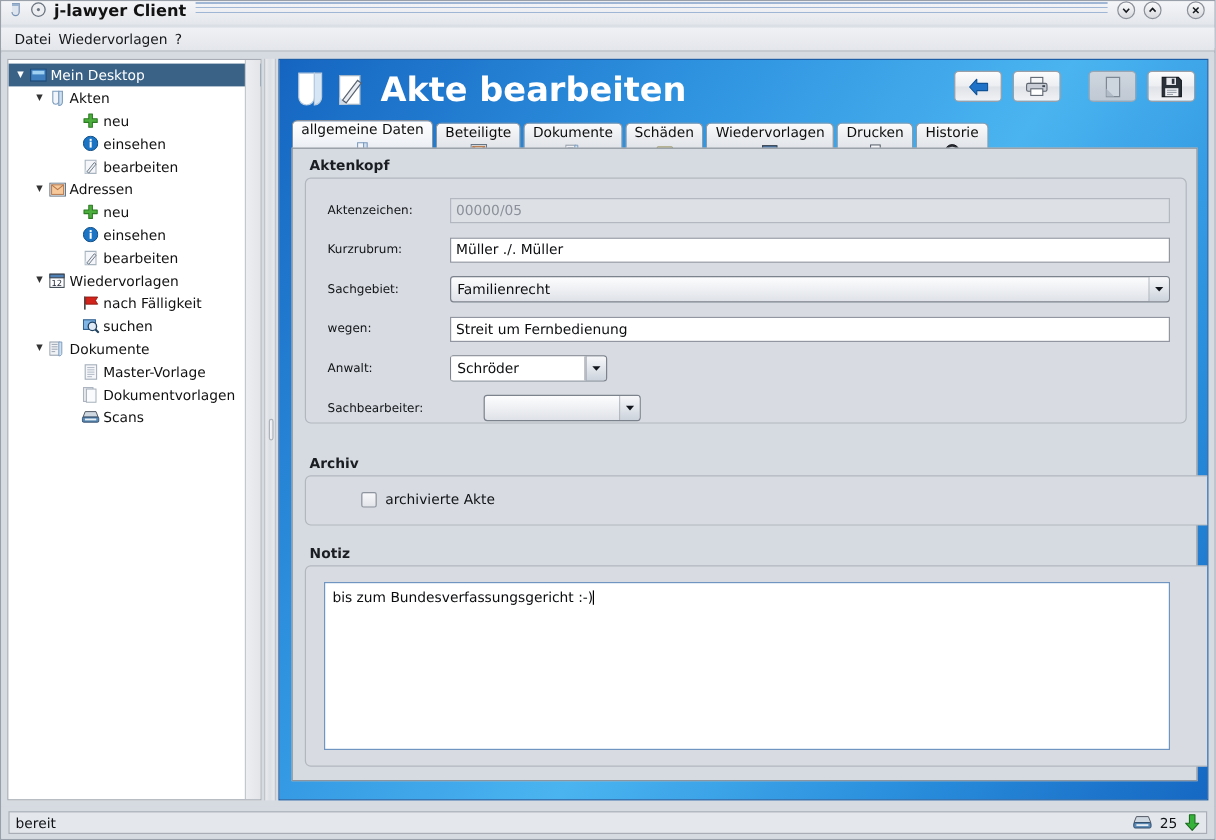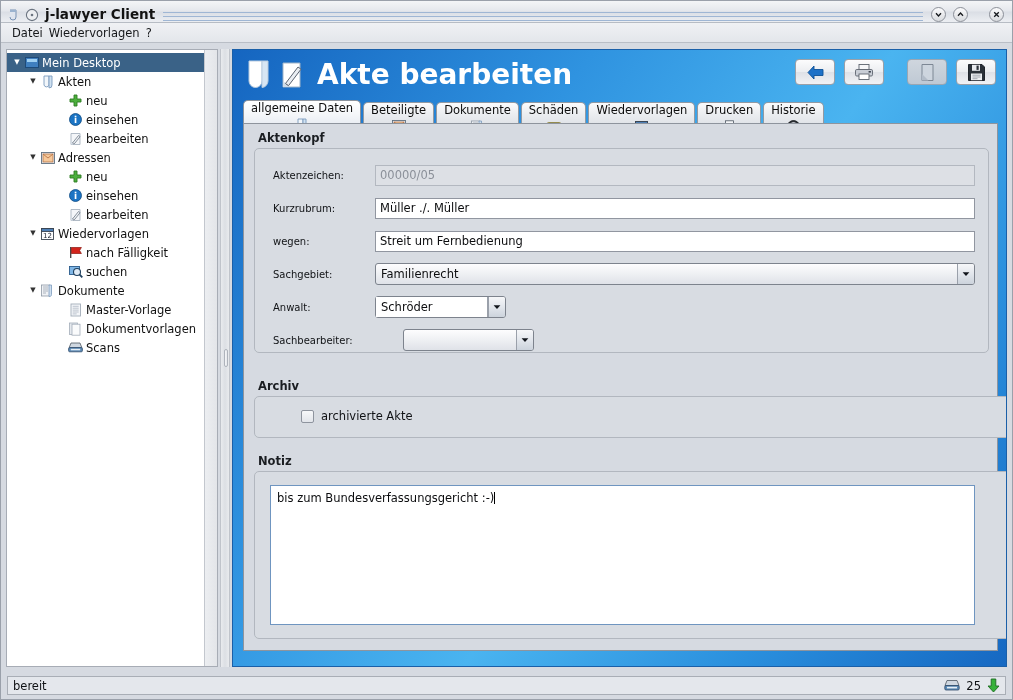--- a/index.html
+++ b/index.html
@@ -12,24 +12,24 @@
   }
   #app {
     position: relative;
     width: 1013px; height: 700px;
     background: #d6dae1;
     border: 1px solid #9aa0aa;
   }
 
   
   #titlebar {
-    position: absolute; left: 0; top: 0; width: 1011px; height: 22px;
+    position: absolute; left: 0; top: 0; width: 1011px; height: 40px;
     background: linear-gradient(to bottom, #f4f5f7 0%, #e4e7ec 48%, #dadee5 52%, #eceef2 100%);
     border-bottom: 1px solid #b7bcc4;
-    display: flex; align-items: flex-end;
+    display: flex; align-items: flex-start;
   }
   .tb-icons { display: flex; align-items: center; gap: 4px; padding-left: 6px; }
   .tb-title {
     font-size: 13.5px; font-weight: bold; color: #121212;
     margin-left: 6px; white-space: nowrap;
     font-family: "DejaVu Sans", sans-serif;
   }
   .tb-rule {
     flex: 1; height: 11px; margin: 0 8px;
     background: repeating-linear-gradient(to bottom,
@@ -601,34 +601,34 @@
               <div class="flabel">Aktenzeichen:</div>
               <div class="finput readonly" style="width:600px;">00000/05</div>
             </div>
 
             <div class="frow">
               <div class="flabel">Kurzrubrum:</div>
               <div class="finput" style="width:600px;">Müller ./. Müller</div>
             </div>
 
             <div class="frow">
-              <div class="flabel">wegen:</div>
-              <div class="finput" style="width:600px;">Streit um Fernbedienung</div>
-            </div>
-
-            <div class="frow">
               <div class="flabel">Sachgebiet:</div>
               <div class="fcombo" style="width:600px;">
                 <span class="ctext">Familienrecht</span>
                 <span class="carrow">
                   <svg width="8" height="6" viewBox="0 0 8 6">
                       <path d="M0.6 1.2 L4 5 L7.4 1.2 Z" fill="#12161c"></path>
                     </svg>
                 </span>
               </div>
+            </div>
+
+            <div class="frow">
+              <div class="flabel">wegen:</div>
+              <div class="finput" style="width:600px;">Streit um Fernbedienung</div>
             </div>
 
             <div class="frow">
               <div class="flabel">Anwalt:</div>
               <div class="fcombo editable" style="width:131px;">
                 <span class="ctext">Schröder</span>
                 <span class="carrow">
                   <svg width="8" height="6" viewBox="0 0 8 6">
                       <path d="M0.6 1.2 L4 5 L7.4 1.2 Z" fill="#12161c"></path>
                     </svg>

